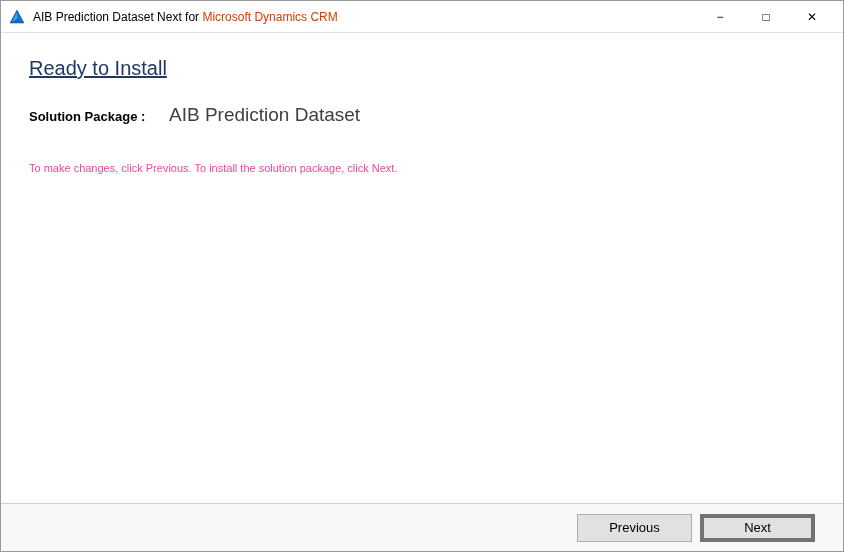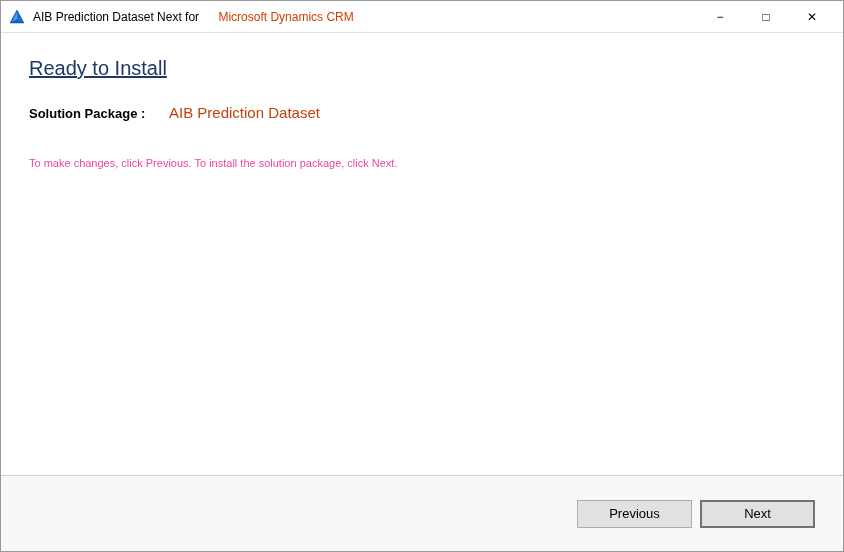--- a/index.html
+++ b/index.html
@@ -52,21 +52,20 @@
     }
 
     .title-bar-text {
       flex: 1;
       font-size: 12px;
       color: #000;
     }
 
     .title-bar-text .highlight {
       color: #d04000;
-      margin-left: 16px;
     }
 
     .window-controls {
       display: flex;
       gap: 0;
     }
 
     .window-control-btn {
       width: 46px;
       height: 32px;
@@ -108,36 +107,36 @@
     }
 
     .info-label {
       font-size: 13px;
       font-weight: 600;
       color: #000;
       min-width: 140px;
     }
 
     .info-value {
-      font-size: 15px;
-      color: #c2410c;
+      font-size: 19px;
+      color: #404040;
     }
 
     .instruction-text {
       font-size: 11px;
       color: #ec4899;
       margin-top: 8px;
     }
 
     .spacer {
       flex: 1;
     }
 
     .footer {
-      height: 76px;
+      height: 48px;
       border-top: 1px solid #d0d0d0;
       display: flex;
       align-items: center;
       justify-content: flex-end;
       padding: 0 28px;
       gap: 8px;
       background: #f8f8f8;
     }
 
     .btn {
@@ -146,21 +145,21 @@
       padding: 0 16px;
       border: 1px solid #adadad;
       background: #e1e1e1;
       font-size: 13px;
       cursor: pointer;
       font-family: 'Segoe UI', Tahoma, Geneva, Verdana, sans-serif;
       color: #000;
     }
 
     .btn-next {
-      border: 2px solid #737373;
+      border: 4px solid #737373;
       background: #e1e1e1;
     }
   </style>
 </head>
 <body>
 
 <div class="window">
 
   <div class="title-bar">
     <div class="title-bar-icon">

